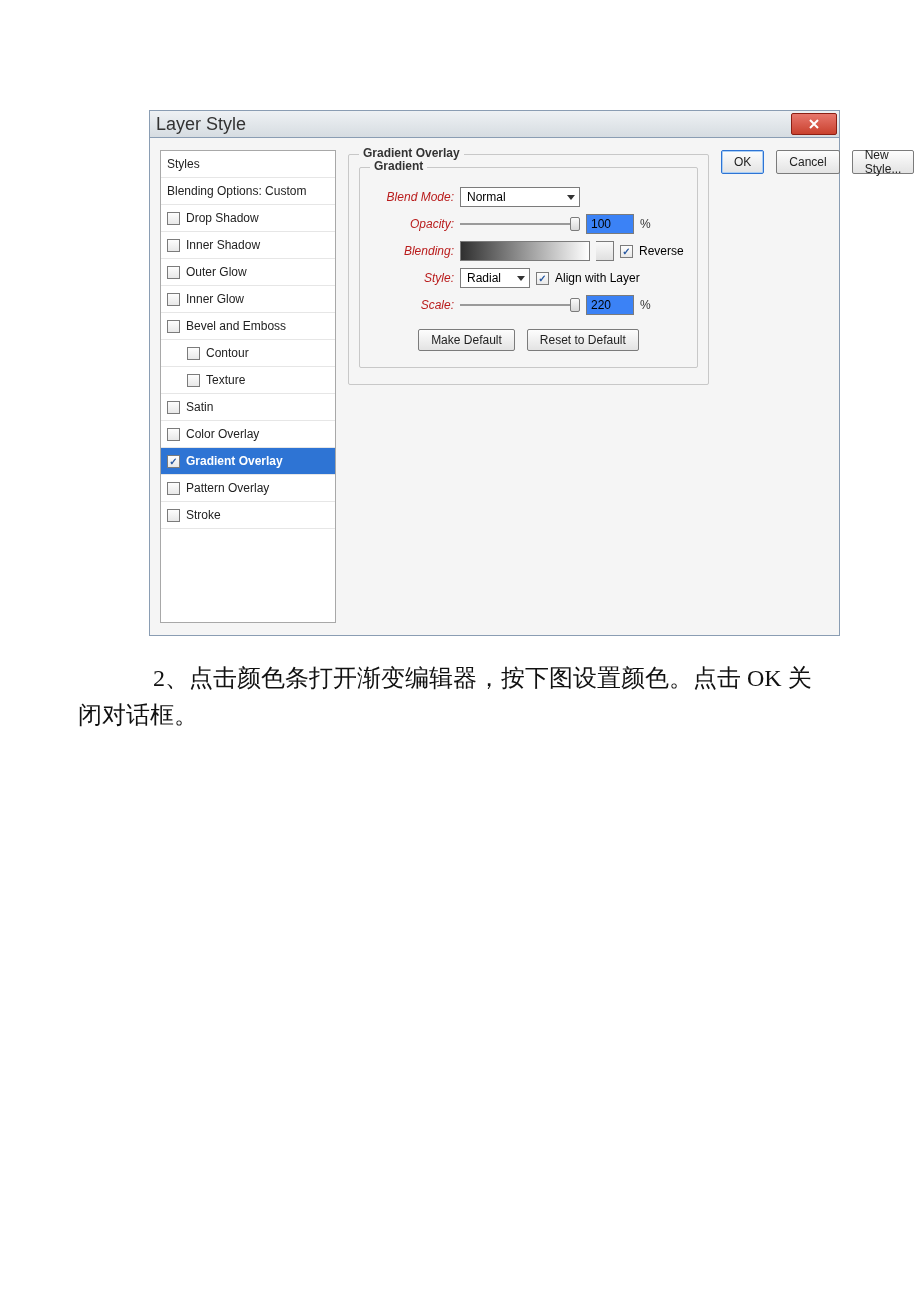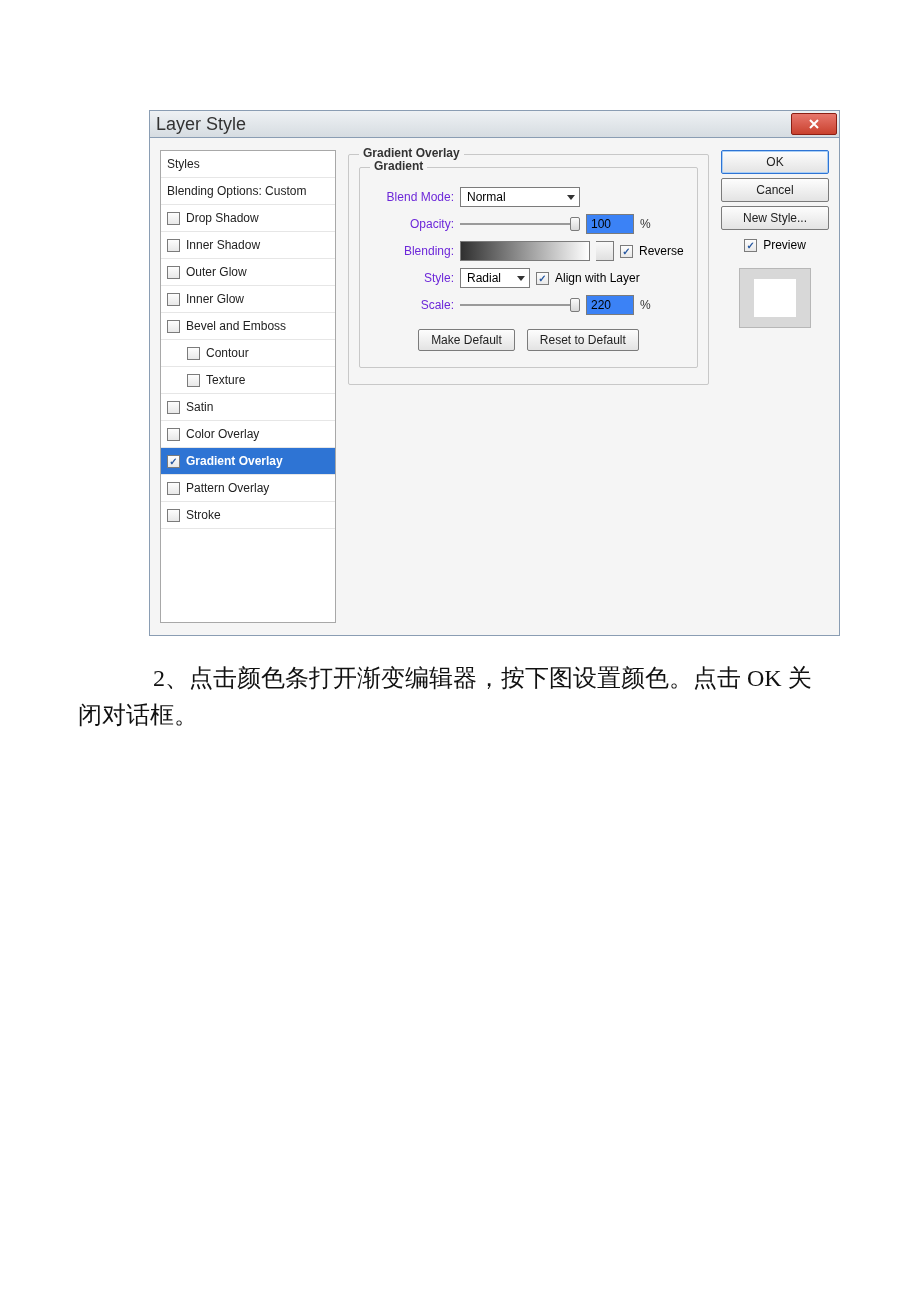--- a/index.html
+++ b/index.html
@@ -102,21 +102,22 @@
     }
     .row {
       display: flex;
       align-items: center;
       margin: 7px 0;
       gap: 6px;
     }
     .label {
       width: 84px;
       text-align: right;
-      color: #6d28d9;
+      color: #b91c1c;
+      font-style: italic;
     }
     .dropdown {
       border: 1px solid #7b7b7b;
       background: #fff;
       height: 20px;
       display: flex;
       align-items: center;
       justify-content: space-between;
       padding: 0 4px 0 6px;
       min-width: 120px;
@@ -208,23 +209,23 @@
     }
     .btn-row {
       display: flex;
       gap: 12px;
       justify-content: center;
       margin-top: 14px;
     }
     .right-col {
       width: 108px;
       display: flex;
-      flex-direction: column;
-      gap: 4px;
-      align-items: center;
+      flex-direction: row;
+      gap: 12px;
+      align-items: flex-start;
     }
     .right-col .btn { width: 100%; height: 24px; }
     .btn.primary {
       border: 1px solid #2e74d4;
       box-shadow: 0 0 0 1px #a9cef5 inset;
     }
     .preview-row {
       display: flex;
       align-items: center;
       gap: 6px;

